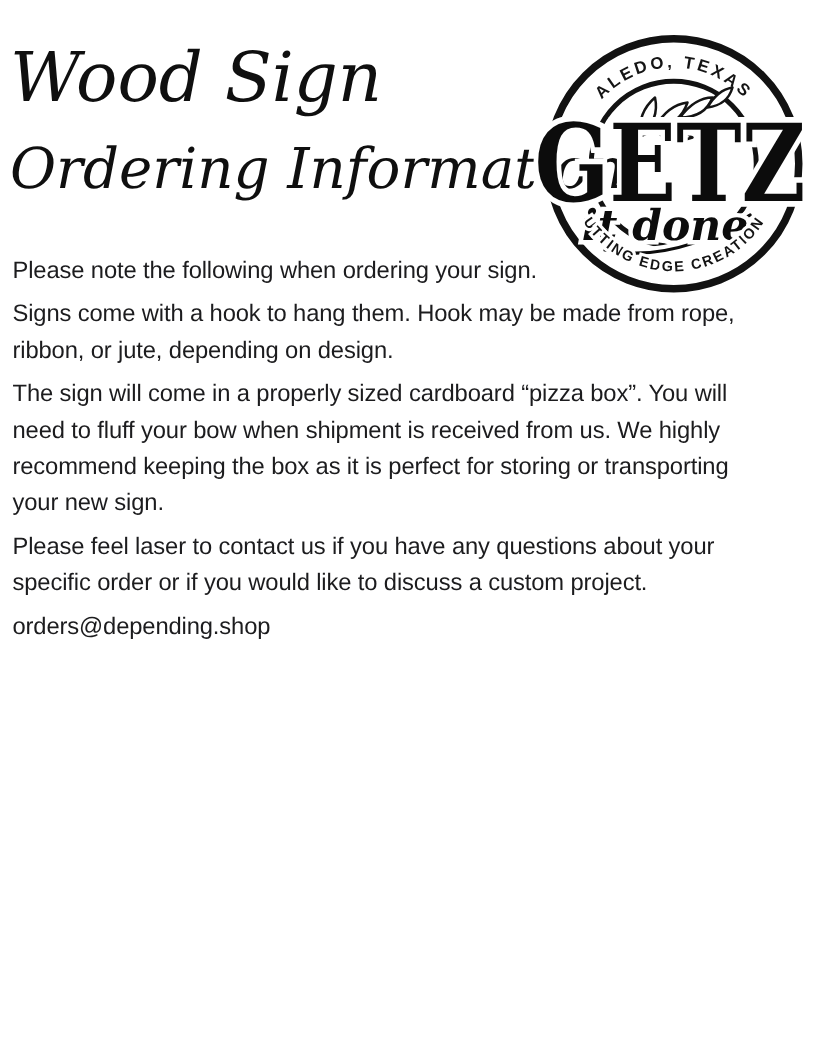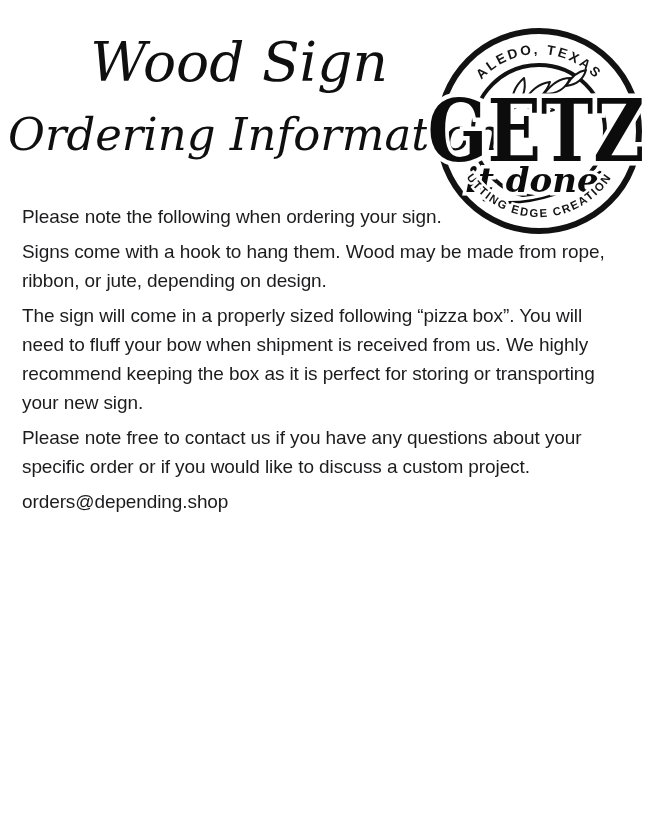--- a/index.html
+++ b/index.html
@@ -2,21 +2,21 @@
 <html><head>
 <meta charset="utf-8">
 <style>
   html,body { margin:0; padding:0; background:#ffffff; }
   .page {
     position:relative; width:656px; height:832px; background:#ffffff;
     overflow:hidden; font-family:"Liberation Sans", sans-serif;
   }
   
   .heading {
-    position:absolute; top:30px; left:8px; width:462px; text-align:center;
+    position:absolute; top:30px; left:8px; width:462px; 
     font-family:"DejaVu Serif", serif; font-style:italic; color:#0f0f0f;
   }
   .title-line-1 { font-size:55px; line-height:64px; white-space:nowrap; }
   .title-line-2 { font-size:45px; line-height:54px; margin-top:14px; white-space:nowrap; }
   
   .logo { position:absolute; top:14px; left:422px; width:234px; height:236px; }
   .logo svg { display:block; }
   .arc-text { font-family:"Liberation Sans", sans-serif; font-weight:bold; fill:#141414; }
   .arc-top  { font-size:13.5px; letter-spacing:2.5px; }
   .arc-bottom { font-size:11.5px; letter-spacing:1.6px; paint-order:stroke; stroke:#ffffff; stroke-width:5px; }
@@ -26,21 +26,21 @@
   }
   .tagline {
     font-family:"DejaVu Serif", serif; font-style:italic; font-weight:bold;
     font-size:34px; fill:#0c0c0c; paint-order:stroke; stroke:#ffffff; stroke-width:7px;
   }
   .flourish-halo { stroke:#ffffff; stroke-width:9px; fill:none; }
   .flourish { stroke:#0c0c0c; stroke-width:2.6px; fill:none; stroke-linecap:round; }
   .ring { fill:none; stroke:#121212; }
   .leaves { stroke:#141414; fill:#ffffff; stroke-width:2px; stroke-linejoin:round; }
   
-  .content { position:absolute; top:202px; left:22px; width:602px; color:#1c1c1e; }
+  .content { position:absolute; top:202px; left:10px; width:602px; color:#1c1c1e; }
   .content p { margin:0 0 6px 0; font-size:19px; line-height:29px; letter-spacing:-0.1px; }
 </style>
 </head>
 <body>
 
 <div class="page">
 
   <header class="heading">
     <div class="title-line title-line-1">Wood Sign</div>
     <div class="title-line title-line-2">Ordering Information</div>
@@ -77,19 +77,19 @@
       <text class="tagline" x="110" y="178" text-anchor="middle">it done</text>
 
       <text class="arc-text arc-bottom" text-anchor="middle">
         <textPath href="#arcBottom" startOffset="50%">CUTTING EDGE CREATIONS</textPath>
       </text>
     </svg>
   </div>
 
   <main class="content">
     <p>Please note the following when ordering your sign.</p>
-    <p>Signs come with a hook to hang them. Wood may be made from rope, ribbon, or jute, depending on design.</p>
-    <p>The sign will come in a properly sized following “pizza box”. You will need to fluff your bow when shipment is received from us. We highly recommend keeping the box as it is perfect for storing or transporting your new sign.</p>
-    <p>Please note free to contact us if you have any questions about your specific order or if you would like to discuss a custom project.</p>
+    <p>Signs come with a hook to hang them. Hook may be made from rope, ribbon, or jute, depending on design.</p>
+    <p>The sign will come in a properly sized cardboard “pizza box”. You will need to fluff your bow when shipment is received from us. We highly recommend keeping the box as it is perfect for storing or transporting your new sign.</p>
+    <p>Please feel laser to contact us if you have any questions about your specific order or if you would like to discuss a custom project.</p>
     <p>orders@depending.shop</p>
   </main>
 
 </div>
 
 </body></html>

